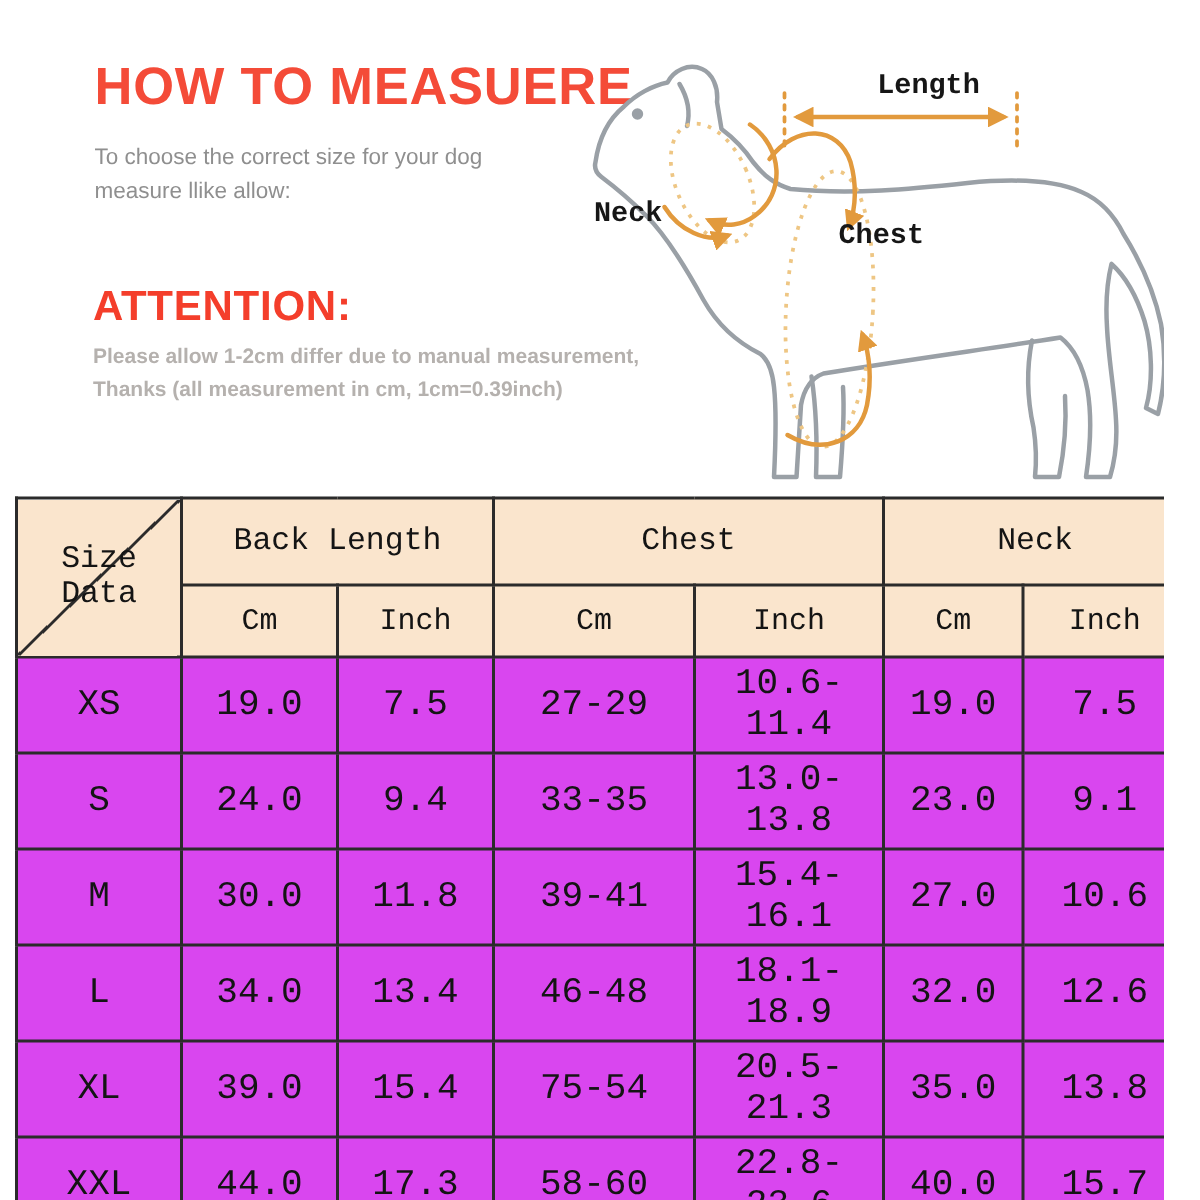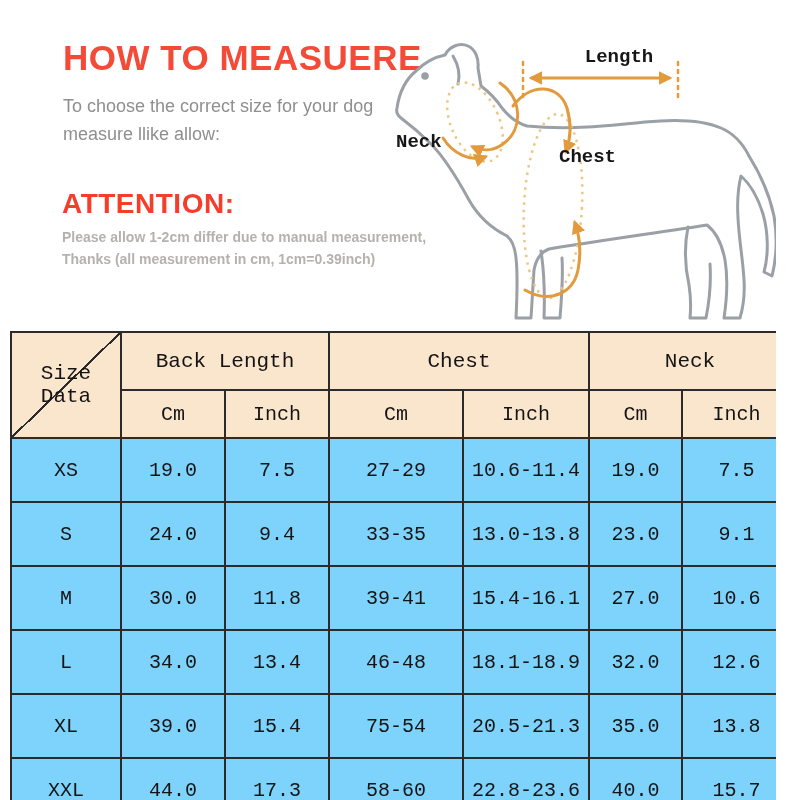--- a/index.html
+++ b/index.html
@@ -3,41 +3,41 @@
 <meta charset="utf-8">
 <style>
   html,body{margin:0;padding:0;background:#fff;}
   .page{position:relative;width:776px;height:800px;background:#fff;overflow:hidden;
         font-family:"Liberation Sans",sans-serif;}
   
   .main-title{position:absolute;left:63px;top:38px;margin:0;
               font-size:35px;font-weight:800;letter-spacing:.5px;
               color:var(--accent-red,#f44b38);}
   .subtitle{position:absolute;left:63px;top:93px;margin:0;
-            font-size:18px;line-height:1.55;color:var(--subtitle-gray,#8f8f8f);}
+            font-size:15px;line-height:1.55;color:var(--subtitle-gray,#8f8f8f);}
   .attention-title{position:absolute;left:62px;top:188px;margin:0;
                    font-size:28px;font-weight:800;letter-spacing:.5px;
                    color:var(--accent-red2,#f43e2b);text-align:center;}
   .attention-body{position:absolute;left:62px;top:226px;margin:0;
                   font-size:14px;font-weight:700;line-height:1.6;
                   color:var(--note-gray,#b5b1ae);}
   
   .diagram{position:absolute;left:383px;top:26px;width:417px;height:305px;}
   .diagram text{font-family:"Liberation Mono",monospace;font-weight:700;
                 font-size:19px;fill:#161616;}
   
   .size-table{position:absolute;left:10px;top:331px;width:780px;
               border-collapse:collapse;table-layout:fixed;
               font-family:"Liberation Mono",monospace;color:#141414;}
   .size-table th,.size-table td{border:2px solid #2b2b2b;text-align:center;
               vertical-align:middle;padding:0;font-weight:400;}
   .size-table thead th{background:var(--table-header-bg,#fae5cd);}
   .row-group th{height:56px;font-size:21px;}
   .row-units th{height:46px;font-size:20px;}
-  .size-table tbody td{height:62px;font-size:20px;background:#7dd3fc;}
+  .size-table tbody td{height:62px;font-size:24px;background:#d946ef;}
   .corner{position:relative;font-size:18px;
           background:linear-gradient(to bottom right,
              rgba(0,0,0,0) calc(50% - 1px), #2b2b2b calc(50% - 1px),
              #2b2b2b calc(50% + 1px), rgba(0,0,0,0) calc(50% + 1px)),
              var(--table-header-bg,#fae5cd) !important;}
 </style>
 </head>
 <body>
 
 <div class="page">

